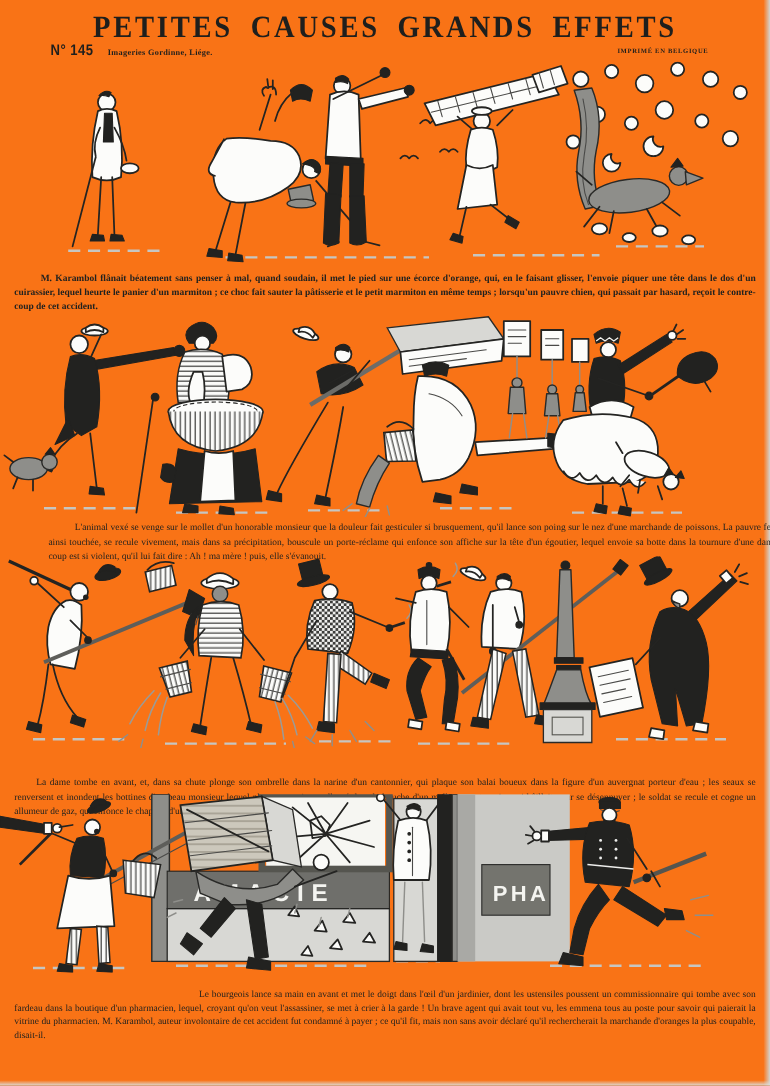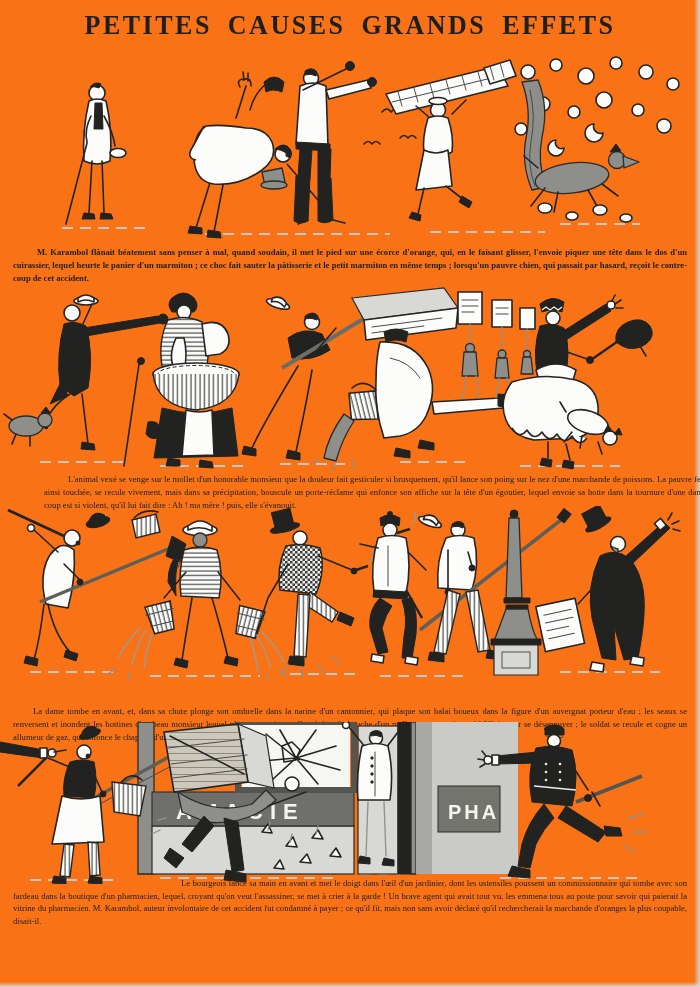--- a/index.html
+++ b/index.html
@@ -20,21 +20,21 @@
   .issue{white-space:nowrap;}
   .issue-no{font-family:"Liberation Sans",sans-serif;font-weight:bold;font-size:14px;
         display:inline-block;transform:scaleX(.85);transform-origin:left;letter-spacing:.5px;}
   .publisher{font-size:7.5px;font-weight:bold;margin-left:2px;letter-spacing:.3px;}
   .printed-in{font-size:6px;font-weight:bold;letter-spacing:.6px;margin-top:7px;}
   .cap{position:absolute;left:13px;width:674px;margin:0;font-size:8.6px;line-height:13.2px;
         text-align:justify;color:#22221f;}
   .cap1{top:246px;text-indent:24px;font-weight:bold;}
   .cap2{top:473px;text-indent:24px;margin-left:31px;}
   .cap3{top:705px;text-indent:20px;}
-  .cap4{top:877px;text-indent:168px;line-height:12.6px;}
+  .cap4{top:897px;text-indent:168px;line-height:12.6px;}
   .panel{position:absolute;left:0;width:700px;}
   .p1{top:56px;height:188px;}
   .p2{top:286px;height:184px;}
   .p3{top:506px;height:174px;}
   .p4{top:722px;height:162px;}
   svg .ln{fill:none;stroke:#242422;stroke-width:1.6;stroke-linecap:round;stroke-linejoin:round}
   svg .lt{fill:none;stroke:#4a4a48;stroke-width:1;stroke-linecap:round}
   svg .fw{fill:#fcfcfa;stroke:#242422;stroke-width:1.6;stroke-linejoin:round}
   svg .fb{fill:#222220;stroke:#222220;stroke-width:1;stroke-linejoin:round}
   svg .fg{fill:#8e8e8a;stroke:#2a2a28;stroke-width:1.3;stroke-linejoin:round}
@@ -47,20 +47,27 @@
 </head>
 <body>
 
 <div class="page">
   <div class="scan-left"></div>
   <div class="scan-right"></div>
   <div class="scan-bottom"></div>
 
   <h1 class="title">PETITES CAUSES GRANDS EFFETS</h1>
 
+  <div class="header-row">
+    <div class="issue">
+      <span class="issue-no">N° 145</span>
+      <span class="publisher">Imageries Gordinne, Liége.</span>
+    </div>
+    <div class="printed-in">IMPRIMÉ EN BELGIQUE</div>
+  </div>
 
   <svg width="0" height="0" style="position:absolute">
     <defs>
       <pattern id="chk" width="5" height="5" patternUnits="userSpaceOnUse">
         <rect width="5" height="5" fill="#f0f0ee"></rect>
         <rect width="2.5" height="2.5" fill="#3c3c3a"></rect>
         <rect x="2.5" y="2.5" width="2.5" height="2.5" fill="#3c3c3a"></rect>
       </pattern>
       <pattern id="stv" width="4.5" height="4.5" patternUnits="userSpaceOnUse">
         <rect width="4.5" height="4.5" fill="#fbfbf9"></rect>

